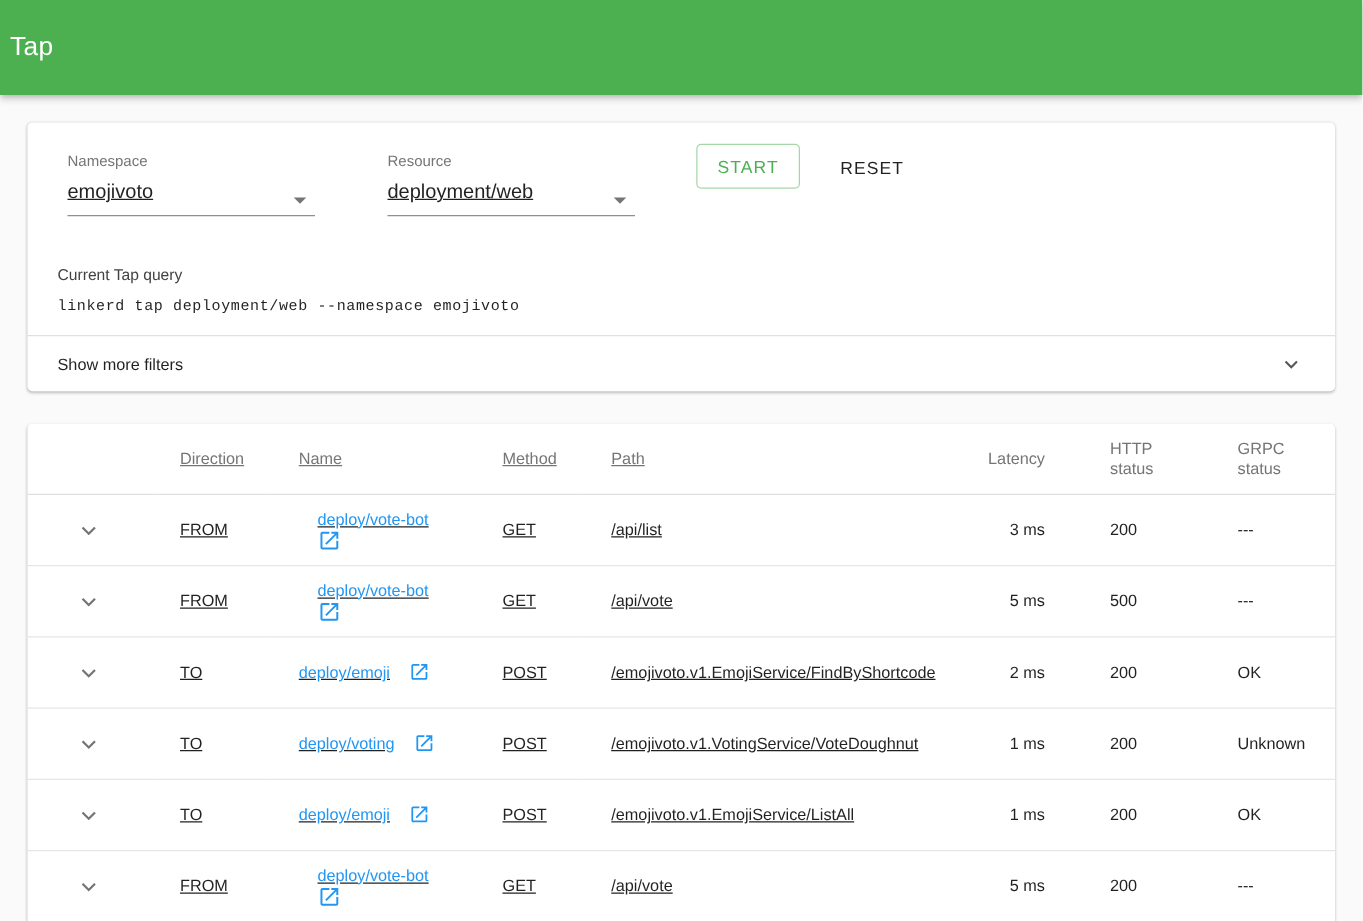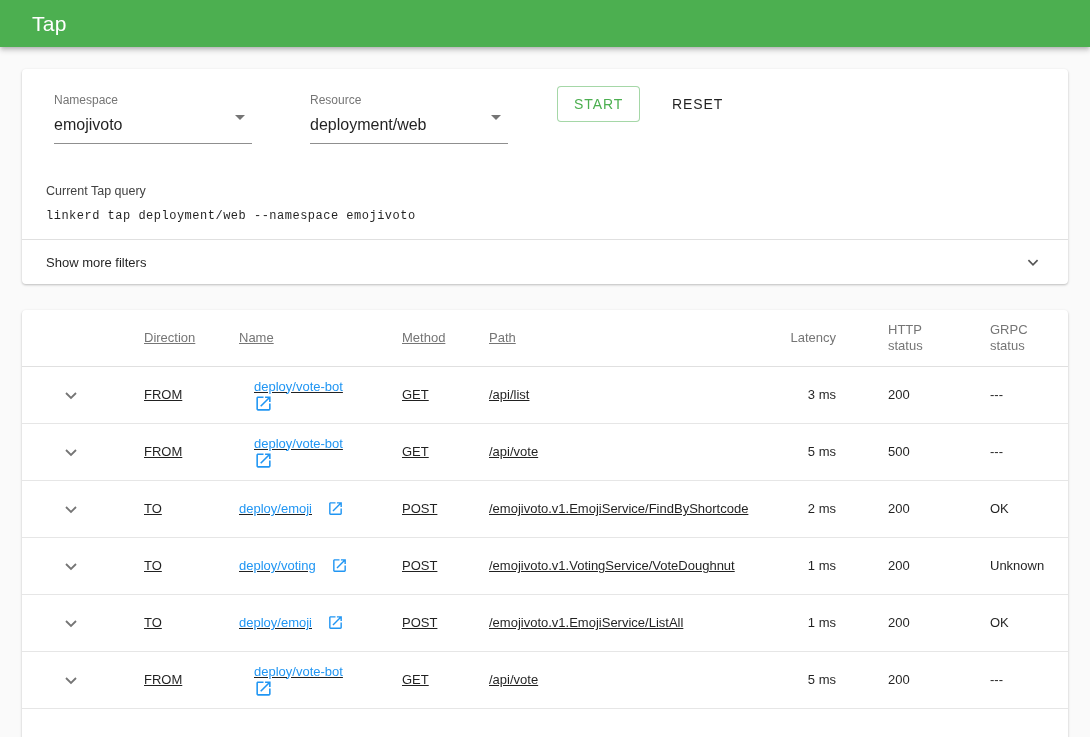--- a/index.html
+++ b/index.html
@@ -4,50 +4,50 @@
 <style>
   * { margin:0; padding:0; box-sizing:border-box; }
   html,body { width:1090px; height:737px; overflow:hidden; }
   body {
     background:#fafafa;
     font-family:"Liberation Sans","DejaVu Sans",sans-serif;
     color:rgba(0,0,0,0.87);
   }
   
   .appbar {
-    height:47px; background:#4caf50;
+    height:76px; background:#4caf50;
     box-shadow:0 2px 4px -1px rgba(0,0,0,0.2), 0 4px 5px 0 rgba(0,0,0,0.14);
-    display:flex; align-items:center; padding:0 32px;
+    display:flex; align-items:center; padding:0 8px;
     position:relative; z-index:5;
   }
   .appbar-title { color:#ffffff; font-size:21px; font-weight:400; letter-spacing:0.3px; }
 
   
   .card {
     background:#fff; margin:0 22px; border-radius:4px;
     box-shadow:0 1px 3px rgba(0,0,0,0.14), 0 1px 2px rgba(0,0,0,0.12);
   }
   .filter-card { margin-top:22px; }
 
   
   .filter-row { display:flex; align-items:flex-start; padding:24px 24px 0 32px; }
   .field { width:198px; }
   .field + .field { margin-left:58px; }
   .field-label { font-size:12px; line-height:14px; color:#757575; }
   .field-value {
     margin-top:8px; font-size:16px; line-height:19px; color:rgba(0,0,0,0.87);
     padding-bottom:9px; border-bottom:1px solid #8f8f8f;
-    display:flex; justify-content:space-between; align-items:flex-start; cursor:pointer;
+    display:flex; justify-content:space-between; align-items:flex-end; cursor:pointer;text-decoration:underline;
   }
   .caret {
     width:0; height:0; margin-right:7px;
     border-left:5px solid transparent; border-right:5px solid transparent;
     border-top:5px solid #757575;
   }
-  .actions { display:flex; align-items:center; margin-left:49px; margin-top:-7px; }
+  .actions { display:flex; align-items:flex-end; margin-left:49px; margin-top:-7px; }
   .btn-start {
     background:#fff; border:1px solid rgba(76,175,80,0.5); color:#4caf50;
     font-family:inherit; font-size:14px; font-weight:500; letter-spacing:0.9px;
     border-radius:4px; padding:9px 16px; cursor:pointer;
   }
   .btn-reset {
     background:transparent; border:none; color:rgba(0,0,0,0.87);
     font-family:inherit; font-size:14px; font-weight:500; letter-spacing:0.9px;
     margin-left:24px; padding:9px 8px; cursor:pointer;
   }

